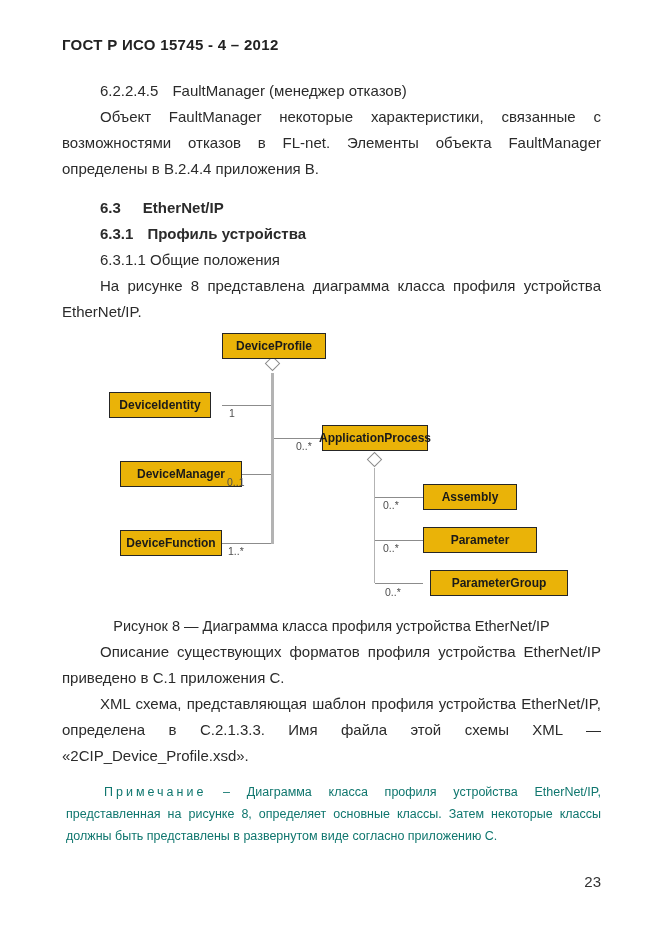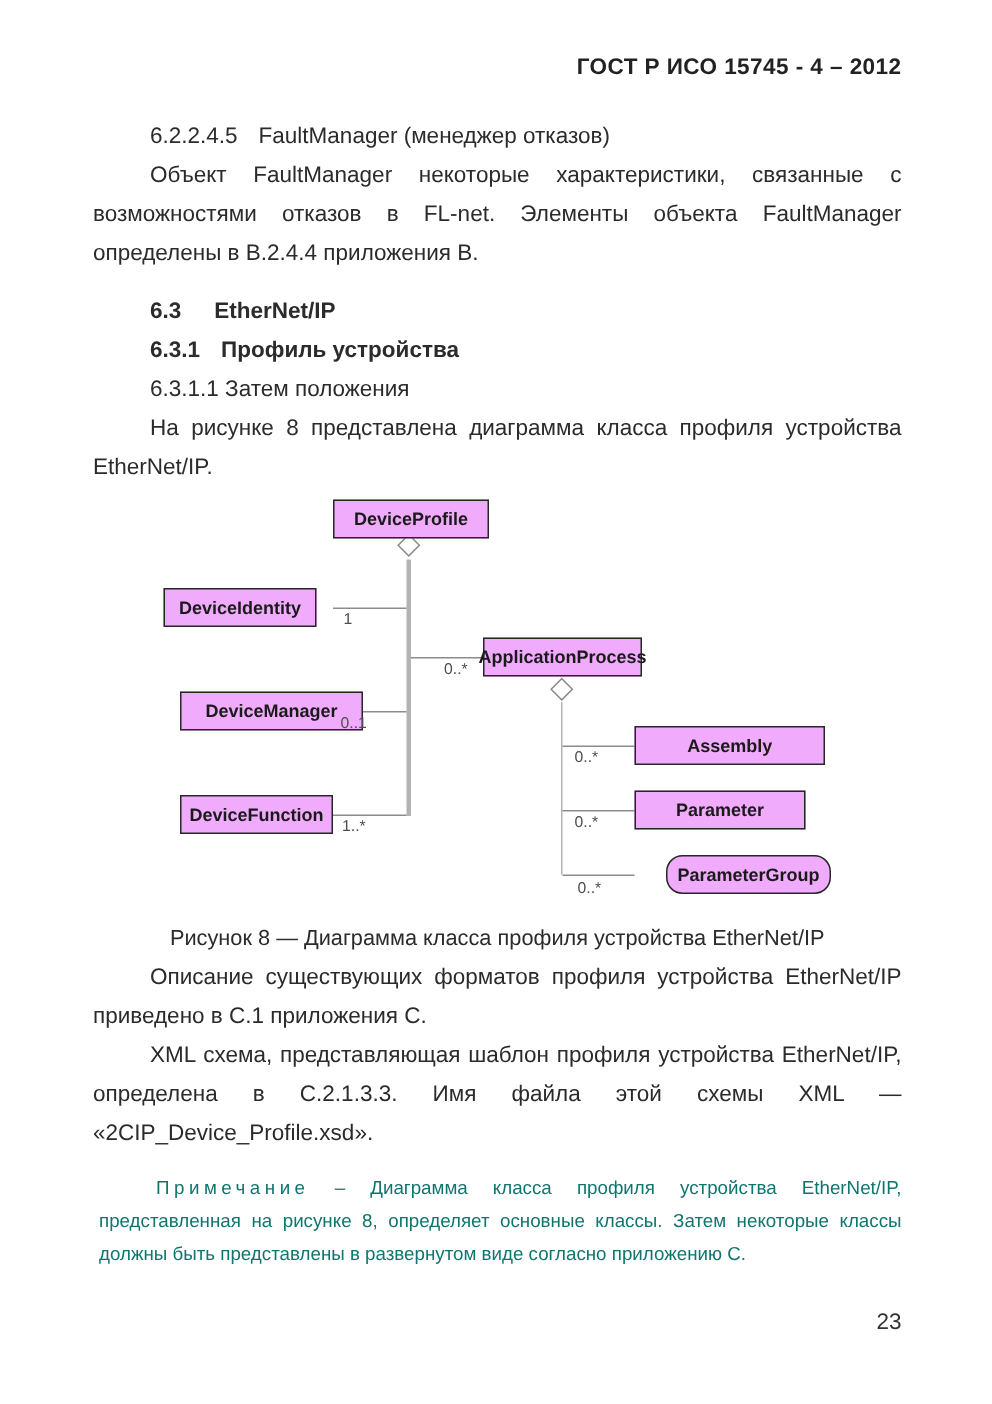--- a/index.html
+++ b/index.html
@@ -8,21 +8,20 @@
     position: relative;
     width: 661px;
     height: 936px;
     background: #ffffff;
     font-family: "Liberation Sans", sans-serif;
     color: #2b2b2b;
     padding: 34px 60px 0 62px;
     overflow: hidden;
   }
   .doc-header {
-    text-align: right;
     font-size: 15px;
     font-weight: bold;
     line-height: 22px;
     letter-spacing: 0.3px;
     color: #222;
   }
   p.body-par {
     margin: 0;
     font-size: 15px;
     line-height: 26px;
@@ -43,21 +42,21 @@
   .gap-md { margin-right: 14px; }
   .diagram {
     position: relative;
     height: 268px;
     margin-top: 8px;
   }
   .cls {
     position: absolute;
     height: 26px;
     border: 1px solid #262626;
-    background: #f0abfc;
+    background: #eab308;
     display: flex;
     align-items: center;
     justify-content: center;
     font-size: 12px;
     font-weight: bold;
     color: #1a1a1a;
   }
   .line { position: absolute; background: #8c8c8c; }
   .trunk { position: absolute; background: #b3b3b3; }
   .diamond {
@@ -112,21 +111,21 @@
   <p class="body-par">Объект FaultManager некоторые характеристики, связанные с возможностями отказов в FL-net. Элементы объекта FaultManager определены в В.2.4.4 приложения В.</p>
 
   <div class="sect bold h63">
     <span class="gap-lg">6.3</span><span>EtherNet/IP</span>
   </div>
 
   <div class="sect bold">
     <span class="gap-md">6.3.1</span><span>Профиль устройства</span>
   </div>
 
-  <div class="sect">6.3.1.1 Затем положения</div>
+  <div class="sect">6.3.1.1 Общие положения</div>
 
   <p class="body-par">На рисунке 8 представлена диаграмма класса профиля устройства EtherNet/IP.</p>
 
   <div class="diagram">
 
     <div class="diamond" style="left:205px; top:25px;"></div>
     <div class="trunk" style="left:209px; top:40px; width:3px; height:171px;"></div>
     <div class="diamond" style="left:307px; top:121px;"></div>
     <div class="line" style="left:312px; top:135px; width:1px; height:115px; background:#b3b3b3;"></div>
 
@@ -136,23 +135,23 @@
     <div class="line" style="left:160px; top:210px; width:49px; height:1px;"></div>
     <div class="line" style="left:313px; top:164px; width:48px; height:1px;"></div>
     <div class="line" style="left:313px; top:207px; width:48px; height:1px;"></div>
     <div class="line" style="left:313px; top:250px; width:48px; height:1px;"></div>
 
     <div class="cls" style="left:160px; top:0; width:104px;">DeviceProfile</div>
     <div class="cls" style="left:47px; top:59px; width:102px;">DeviceIdentity</div>
     <div class="cls" style="left:260px; top:92px; width:106px;">ApplicationProcess</div>
     <div class="cls" style="left:58px; top:128px; width:122px;">DeviceManager</div>
     <div class="cls" style="left:58px; top:197px; width:102px;">DeviceFunction</div>
-    <div class="cls" style="left:361px; top:151px; width:127px;">Assembly</div>
+    <div class="cls" style="left:361px; top:151px; width:94px;">Assembly</div>
     <div class="cls" style="left:361px; top:194px; width:114px;">Parameter</div>
-    <div class="cls" style="left:382px; top:237px; width:110px;border-radius:11px;">ParameterGroup</div>
+    <div class="cls" style="left:368px; top:237px; width:138px;">ParameterGroup</div>
 
     <span class="mult" style="left:167px; top:75px;">1</span>
     <span class="mult" style="left:234px; top:108px;">0..*</span>
     <span class="mult" style="left:165px; top:144px;">0..1</span>
     <span class="mult" style="left:166px; top:213px;">1..*</span>
     <span class="mult" style="left:321px; top:167px;">0..*</span>
     <span class="mult" style="left:321px; top:210px;">0..*</span>
     <span class="mult" style="left:323px; top:254px;">0..*</span>
   </div>
 

